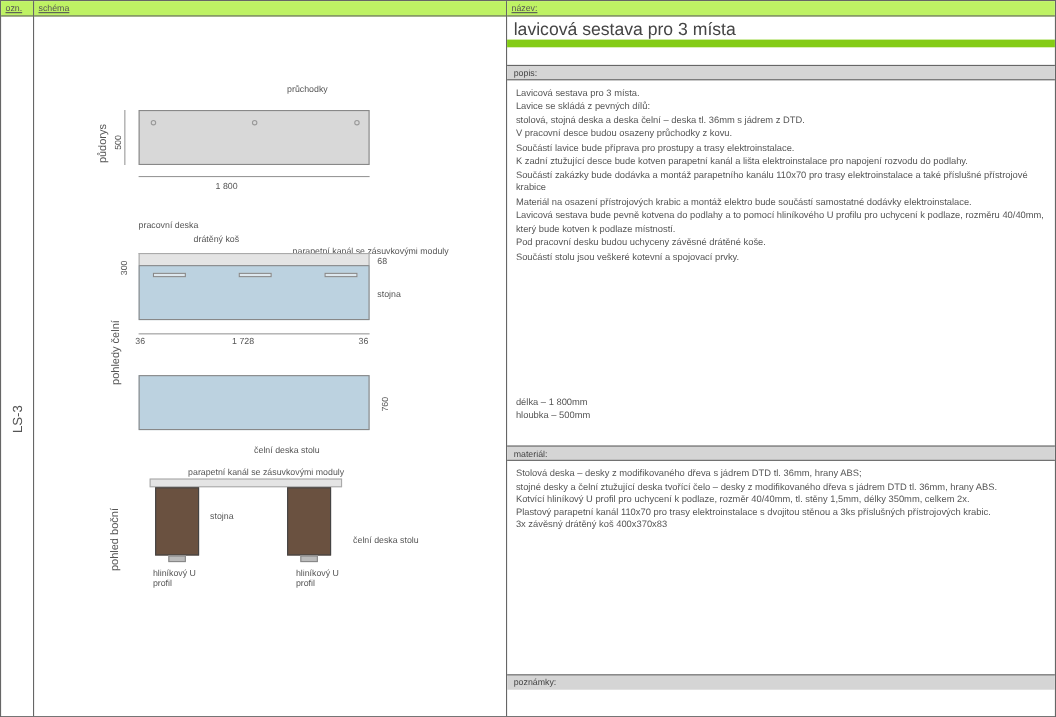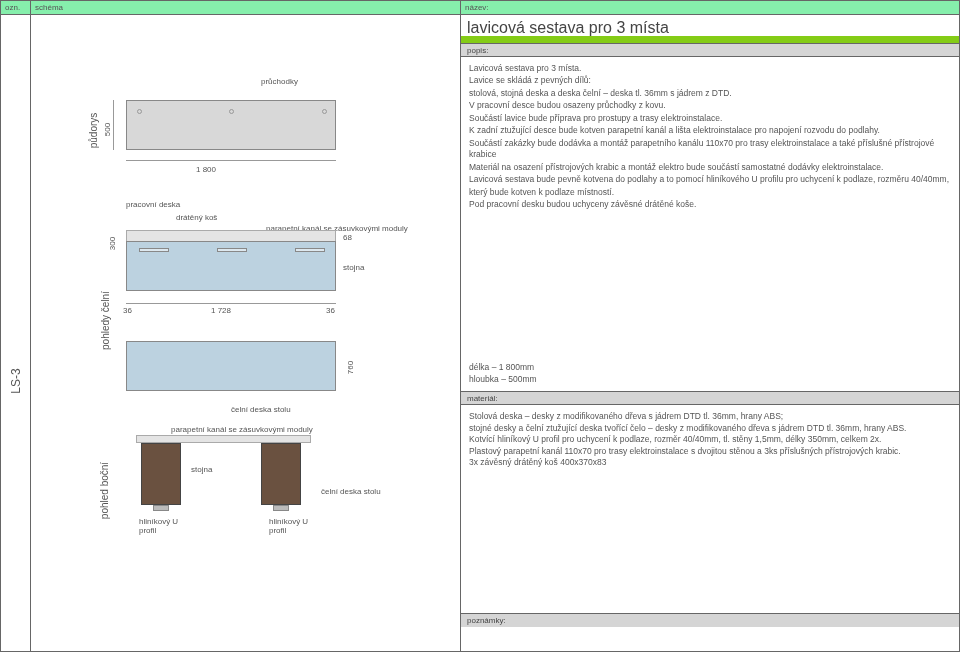--- a/index.html
+++ b/index.html
@@ -39,21 +39,22 @@
   }
   .right-col {
     flex: 1;
     display: flex;
     flex-direction: column;
   }
   .hcell {
     border-bottom: 1px solid #666;
     padding: 2px 4px;
     font-size: 8px;
-    background: #86efac;
+    background: #bef264;
+    text-decoration: underline;
   }
   .hcell.small { height: 14px; line-height: 10px; }
   .title-row {
     border-bottom: 7px solid #84cc16;
     padding: 4px 6px;
     font-size: 16px;
     color: #444;
     height: 28px;
   }
   .desc-block {
@@ -64,20 +65,21 @@
   }
   .desc-block p { margin-bottom: 1px; }
   .section-head {
     background: #d5d5d5;
     border-top: 1px solid #666;
     border-bottom: 1px solid #666;
     padding: 2px 6px;
     font-size: 8px;
     color: #444;
     height: 14px;
+    margin-top: 16px;
   }
   .section-body {
     padding: 6px 8px;
     font-size: 8.5px;
     line-height: 1.35;
     color: #555;
   }
   .vlabel {
     position: absolute;
     transform: rotate(-90deg);
@@ -208,20 +210,21 @@
       <p>stolová, stojná deska a deska čelní – deska tl. 36mm s jádrem z DTD.</p>
       <p>V pracovní desce budou osazeny průchodky z kovu.</p>
       <p>Součástí lavice bude příprava pro prostupy a trasy elektroinstalace.</p>
       <p>K zadní ztužující desce bude kotven parapetní kanál a lišta elektroinstalace pro napojení rozvodu do podlahy.</p>
       <p>Součástí zakázky bude dodávka a montáž parapetního kanálu 110x70 pro trasy elektroinstalace a také příslušné přístrojové krabice</p>
       <p>Materiál na osazení přístrojových krabic a montáž elektro bude součástí samostatné dodávky elektroinstalace.</p>
       <p>Lavicová sestava bude pevně kotvena do podlahy a to pomocí hliníkového U profilu pro uchycení k podlaze, rozměru 40/40mm,</p>
       <p>který bude kotven k podlaze místností.</p>
       <p>Pod pracovní desku budou uchyceny závěsné drátěné koše.</p>
       <p></p>
+      <p>Součástí stolu jsou veškeré kotevní a spojovací prvky.</p>
     </div>
 
     <div class="right-fill"></div>
 
     <div class="section-body">
       <p>délka – 1 800mm</p>
       <p>hloubka – 500mm</p>
     </div>
 
     <div class="section-head">materiál:</div>

